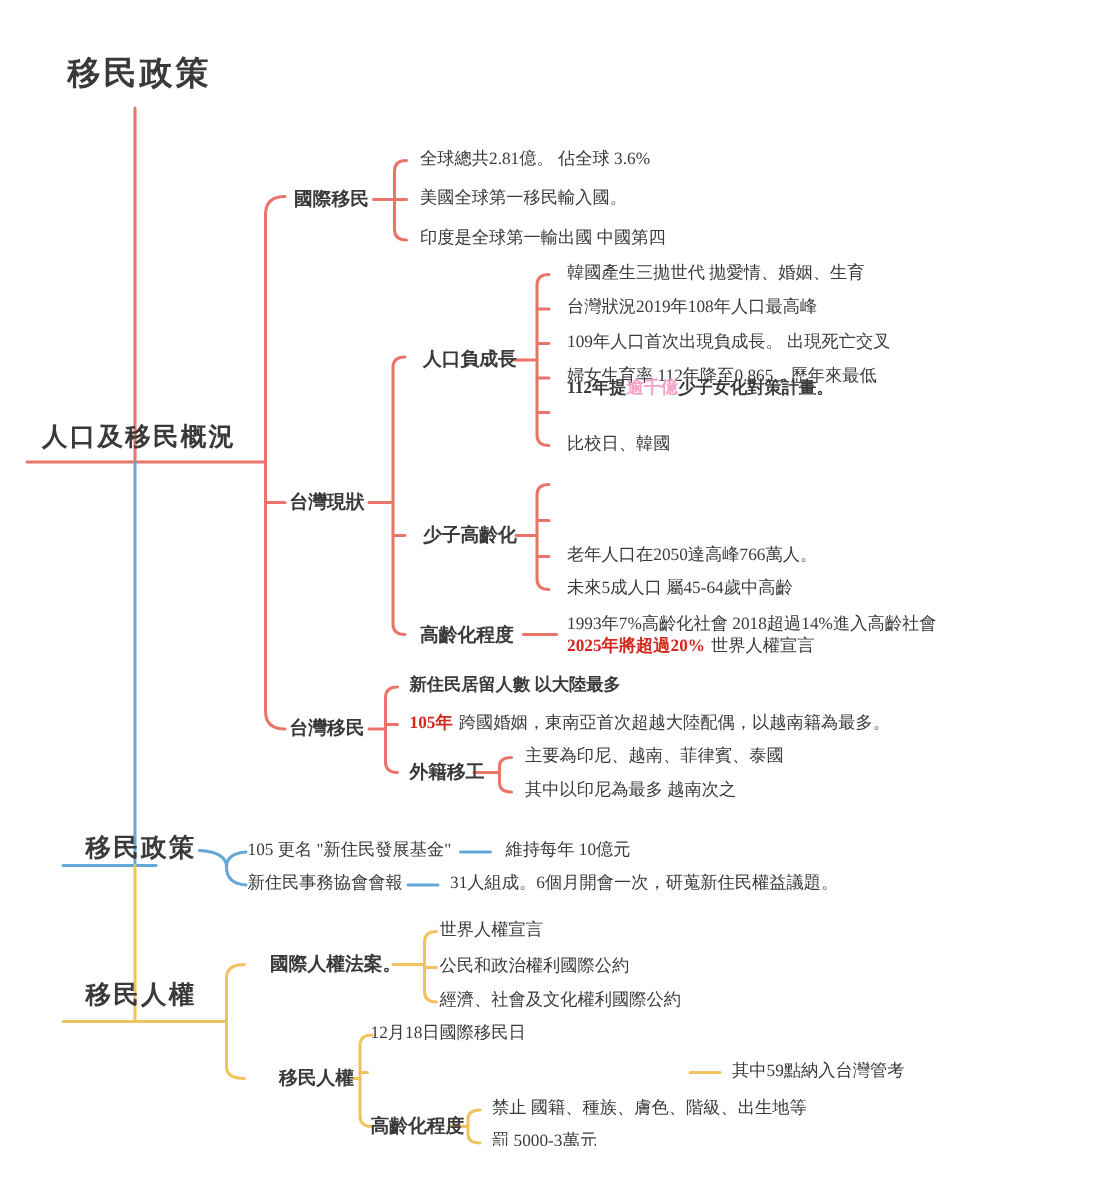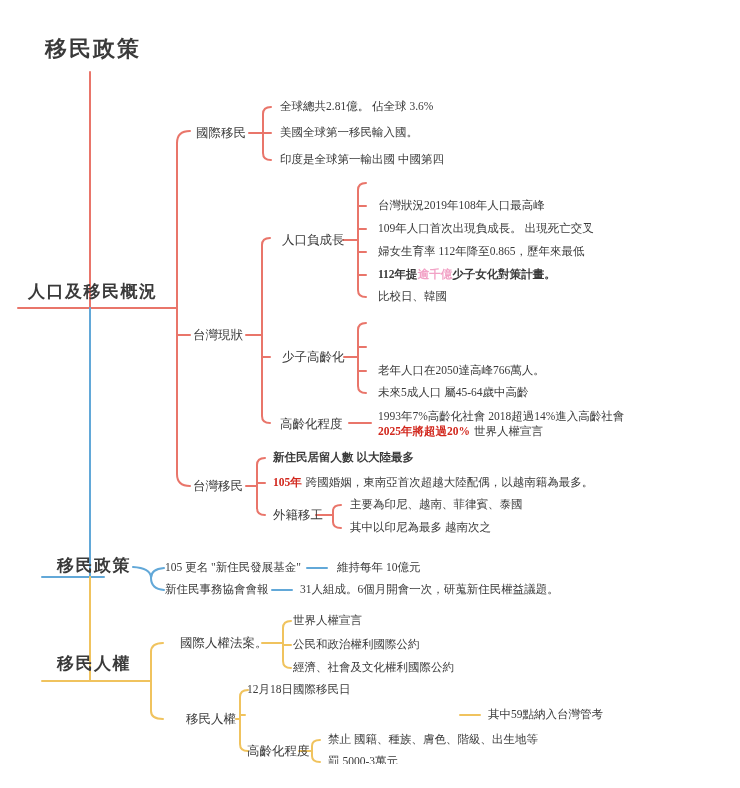--- a/index.html
+++ b/index.html
@@ -1,21 +1,21 @@
 <!DOCTYPE html>
 <html style="--red-text: #d2281e; --pink-text: #f2a2c6;"><head>
 <meta charset="utf-8">
 <style>
   html,body{margin:0;padding:0;background:#fff;}
   #canvas{position:relative;width:740px;height:764px;background:#ffffff;overflow:hidden;
           font-family:"Liberation Serif","DejaVu Serif",serif;color:#3a3a3a;}
   #wires{position:absolute;left:0;top:0;width:740px;height:788px;}
   .n{position:absolute;white-space:nowrap;transform:translateY(-50%);line-height:1.2;}
   .c{font-size:11.5px;}
-  .l{font-size:12.5px;font-weight:400;}
+  .l{font-size:12.5px;font-weight:700;}
   .h{font-size:17px;font-weight:700;letter-spacing:1.5px;}
   .ttl{font-size:22px;font-weight:700;letter-spacing:2px;}
   .b{font-weight:700;}
   .redtxt{color:var(--red-text,#d2281e);font-weight:700;}
   .pinktxt{color:var(--pink-text,#f2a2c6);font-weight:700;}
   .gap{margin-left:4px;}
 </style>
 </head>
 <body>
 
@@ -82,24 +82,25 @@
   <div class="n h" style="left:28px;top:292px">人口及移民概況</div>
 
   <div class="n l" style="left:196px;top:133px">國際移民</div>
   <div class="n c" style="left:280px;top:107px">全球總共2.81億。 佔全球 3.6%</div>
   <div class="n c" style="left:280px;top:133px">美國全球第一移民輸入國。</div>
   <div class="n c" style="left:280px;top:160px">印度是全球第一輸出國 中國第四</div>
 
   <div class="n l" style="left:193px;top:335px">台灣現狀</div>
 
   <div class="n l" style="left:282px;top:240px">人口負成長</div>
+  <div class="n c" style="left:378px;top:183px">韓國產生三拋世代 拋愛情、婚姻、生育</div>
   <div class="n c" style="left:378px;top:206px">台灣狀況2019年108年人口最高峰</div>
   <div class="n c" style="left:378px;top:229px">109年人口首次出現負成長。 出現死亡交叉</div>
   <div class="n c" style="left:378px;top:252px">婦女生育率 112年降至0.865，歷年來最低</div>
-  <div class="n c" style="left:378px;top:275px"><span class="b">112年提</span><span class="pinktxt">逾千億</span><span class="b">少子女化對策計畫。</span></div>
+  <div class="n c" style="left:378px;top:260px"><span class="b">112年提</span><span class="pinktxt">逾千億</span><span class="b">少子女化對策計畫。</span></div>
   <div class="n c" style="left:378px;top:297px">比校日、韓國</div>
 
   <div class="n l" style="left:282px;top:357px">少子高齡化</div>
   <div class="n c" style="left:378px;top:371px">老年人口在2050達高峰766萬人。</div>
   <div class="n c" style="left:378px;top:393px">未來5成人口 屬45-64歲中高齡</div>
 
   <div class="n l" style="left:280px;top:424px">高齡化程度</div>
   <div class="n c" style="left:378px;top:417px">1993年7%高齡化社會 2018超過14%進入高齡社會</div>
   <div class="n c" style="left:378px;top:432px"><span class="redtxt">2025年將超過20%</span><span class="gap">世界人權宣言</span></div>
 

